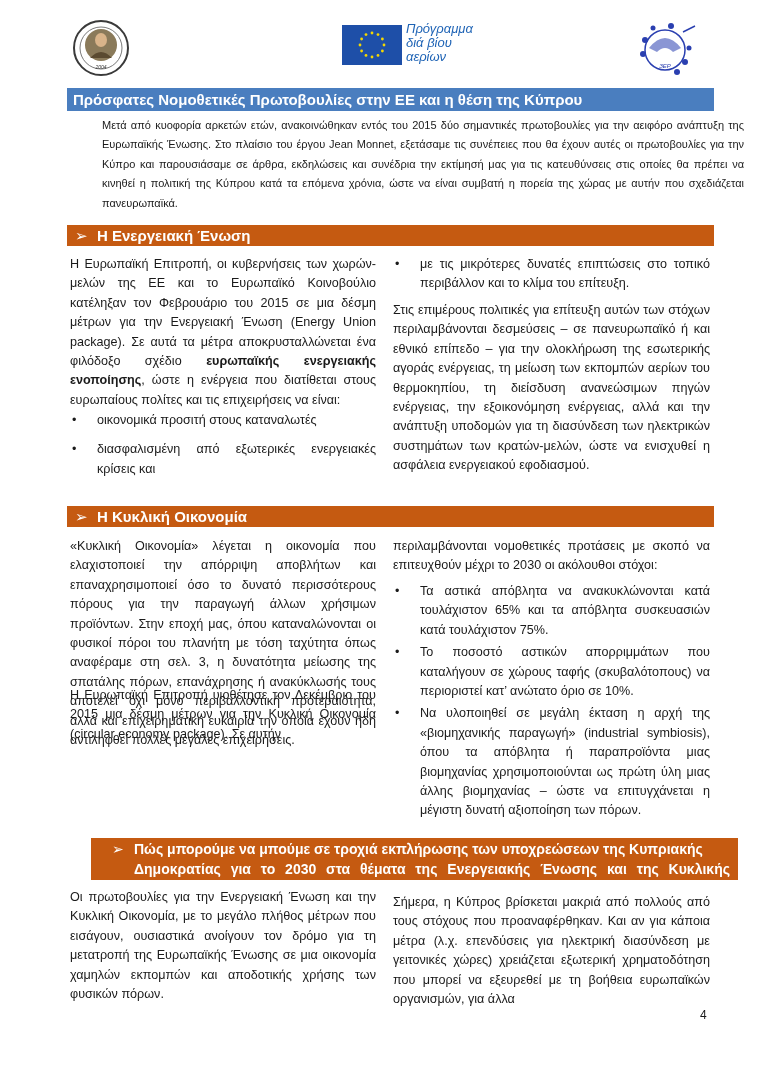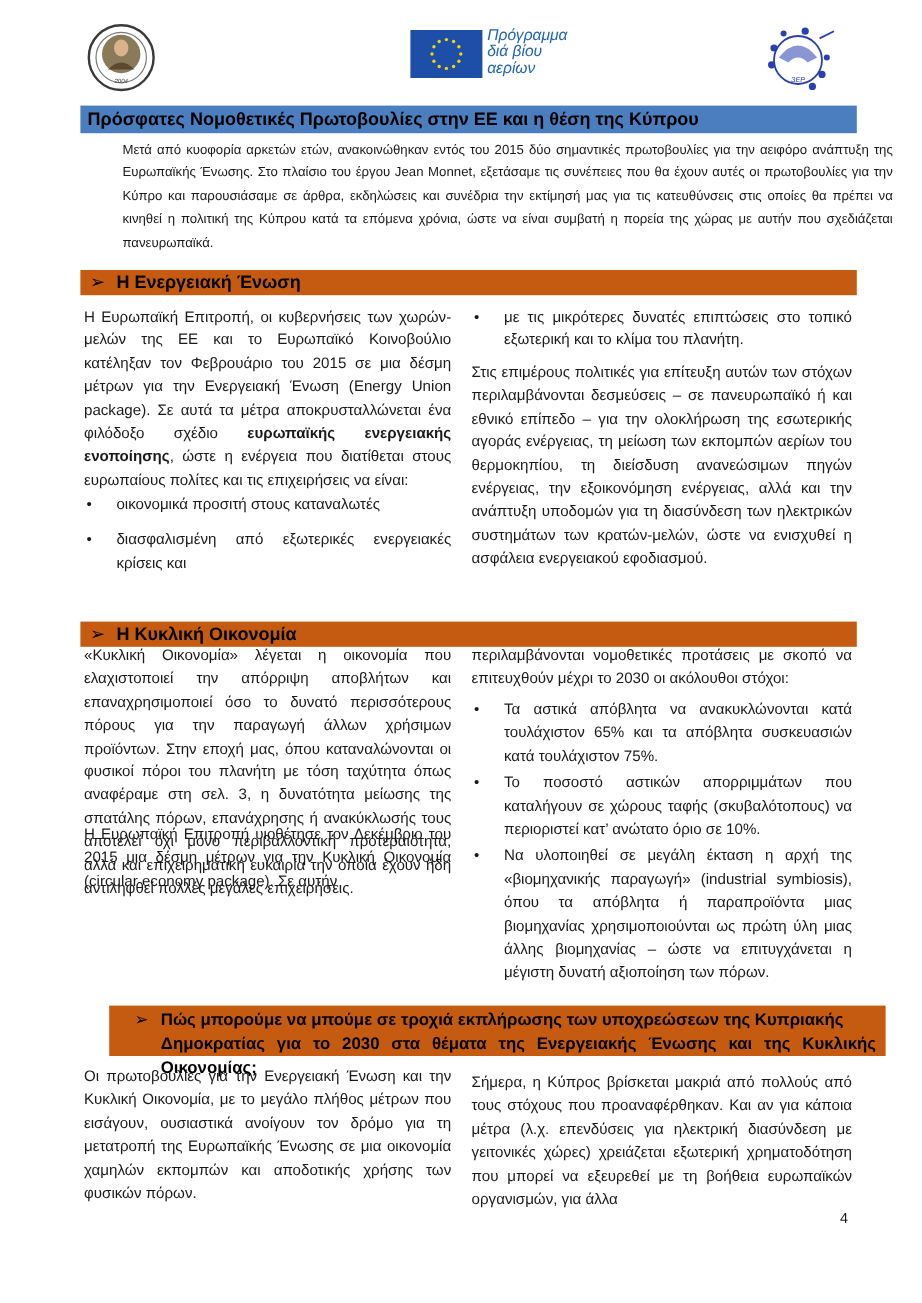--- a/index.html
+++ b/index.html
@@ -8,21 +8,21 @@
     font-family: "Liberation Sans", sans-serif; color: #1a1a1a;
   }
   .logo-row { position: absolute; top: 18px; left: 0; width: 768px; height: 62px; font-style: italic; }
   .logo-uni { position: absolute; left: 72px; top: 0; width: 58px; height: 60px; }
   .logo-eu { position: absolute; left: 342px; top: 7px; width: 150px; height: 50px; }
   .eu-flag { position: absolute; left: 0; top: 0; width: 60px; height: 40px; background: #1e4fa8; }
   .eu-text { position: absolute; left: 64px; top: -3px; font-size: 13px; line-height: 14px; color: #1e63b5; }
   .logo-right { position: absolute; left: 633px; top: 0; width: 70px; height: 62px; }
 
   .bar {
-    position: absolute; left: 67px; width: 647px; color: #000000;
+    position: absolute; left: 67px; width: 647px; color: #ffffff;
     font-family: "Liberation Sans", sans-serif; font-weight: bold;
     box-sizing: border-box;
   }
   .bar-blue { top: 88px; height: 23px; background: #4a7ebf; font-size: 15px; line-height: 23px; padding-left: 6px; font-weight: bold; }
   .bar-orange { background: #c55a11; font-size: 15px; line-height: 21px; padding-left: 8px; }
   .bar-orange .arrow { display: inline-block; width: 22px; font-weight: normal; }
   .bar-two { padding-left: 21px; padding-right: 8px; line-height: 20px; font-size: 14px; text-align: justify; margin-left: 24px; }
   .bar-two .indent { padding-left: 22px; display: block; }
 
   .para {
@@ -103,26 +103,26 @@
 </div>
 
 <p class="para col-l" style="top:255px;"><span>Η Ευρωπαϊκή Επιτροπή, οι κυβερνήσεις των χωρών-μελών της ΕΕ και το Ευρωπαϊκό Κοινοβούλιο κατέληξαν τον Φεβρουάριο του 2015 σε μια δέσμη μέτρων για την Ενεργειακή Ένωση (Energy Union package). Σε αυτά τα μέτρα αποκρυσταλλώνεται ένα φιλόδοξο σχέδιο </span><b>ευρωπαϊκής ενεργειακής ενοποίησης</b><span>, ώστε η ενέργεια που διατίθεται στους ευρωπαίους πολίτες και τις επιχειρήσεις να είναι:</span></p>
 
 <ul class="blist col-l" style="top:411px; left:70px; width:306px;">
   <li style="margin-bottom:10px;"><span class="dot">•</span><span>οικονομικά προσιτή στους καταναλωτές</span></li>
   <li><span class="dot">•</span><span>διασφαλισμένη από εξωτερικές ενεργειακές κρίσεις και</span></li>
 </ul>
 
 <ul class="blist" style="top:255px; left:393px; width:317px;">
-  <li><span class="dot">•</span><span>με τις μικρότερες δυνατές επιπτώσεις στο τοπικό εξωτερική και το κλίμα του πλανήτη.</span></li>
+  <li><span class="dot">•</span><span>με τις μικρότερες δυνατές επιπτώσεις στο τοπικό περιβάλλον και το κλίμα του επίτευξη.</span></li>
 </ul>
 
 <p class="para col-r" style="top:301px;">Στις επιμέρους πολιτικές για επίτευξη αυτών των στόχων περιλαμβάνονται δεσμεύσεις – σε πανευρωπαϊκό ή και εθνικό επίπεδο – για την ολοκλήρωση της εσωτερικής αγοράς ενέργειας, τη μείωση των εκπομπών αερίων του θερμοκηπίου, τη διείσδυση ανανεώσιμων πηγών ενέργειας, την εξοικονόμηση ενέργειας, αλλά και την ανάπτυξη υποδομών για τη διασύνδεση των ηλεκτρικών συστημάτων των κρατών-μελών, ώστε να ενισχυθεί η ασφάλεια ενεργειακού εφοδιασμού.</p>
 
-<div class="bar bar-orange" style="top:506px; height:21px;margin-top:12px;">
+<div class="bar bar-orange" style="top:506px; height:21px;">
   <span class="arrow">➢</span><span>Η Κυκλική Οικονομία</span>
 </div>
 
 <p class="para col-l" style="top:537px;">«Κυκλική Οικονομία» λέγεται η οικονομία που ελαχιστοποιεί την απόρριψη αποβλήτων και επαναχρησιμοποιεί όσο το δυνατό περισσότερους πόρους για την παραγωγή άλλων χρήσιμων προϊόντων. Στην εποχή μας, όπου καταναλώνονται οι φυσικοί πόροι του πλανήτη με τόση ταχύτητα όπως αναφέραμε στη σελ. 3, η δυνατότητα μείωσης της σπατάλης πόρων, επανάχρησης ή ανακύκλωσής τους αποτελεί όχι μόνο περιβαλλοντική προτεραιότητα, αλλά και επιχειρηματική ευκαιρία την οποία έχουν ήδη αντιληφθεί πολλές μεγάλες επιχειρήσεις.</p>
 <p class="para col-l" style="top:686px;">Η Ευρωπαϊκή Επιτροπή υιοθέτησε τον Δεκέμβριο του 2015 μια δέσμη μέτρων για την Κυκλική Οικονομία (circular economy package). Σε αυτήν</p>
 
 <p class="para col-r" style="top:537px;">περιλαμβάνονται νομοθετικές προτάσεις με σκοπό να επιτευχθούν μέχρι το 2030 οι ακόλουθοι στόχοι:</p>
 
 <ul class="blist" style="top:582px; left:393px; width:317px;">
   <li style="margin-bottom:3px;"><span class="dot">•</span><span>Τα αστικά απόβλητα να ανακυκλώνονται κατά τουλάχιστον 65% και τα απόβλητα συσκευασιών κατά τουλάχιστον 75%.</span></li>

